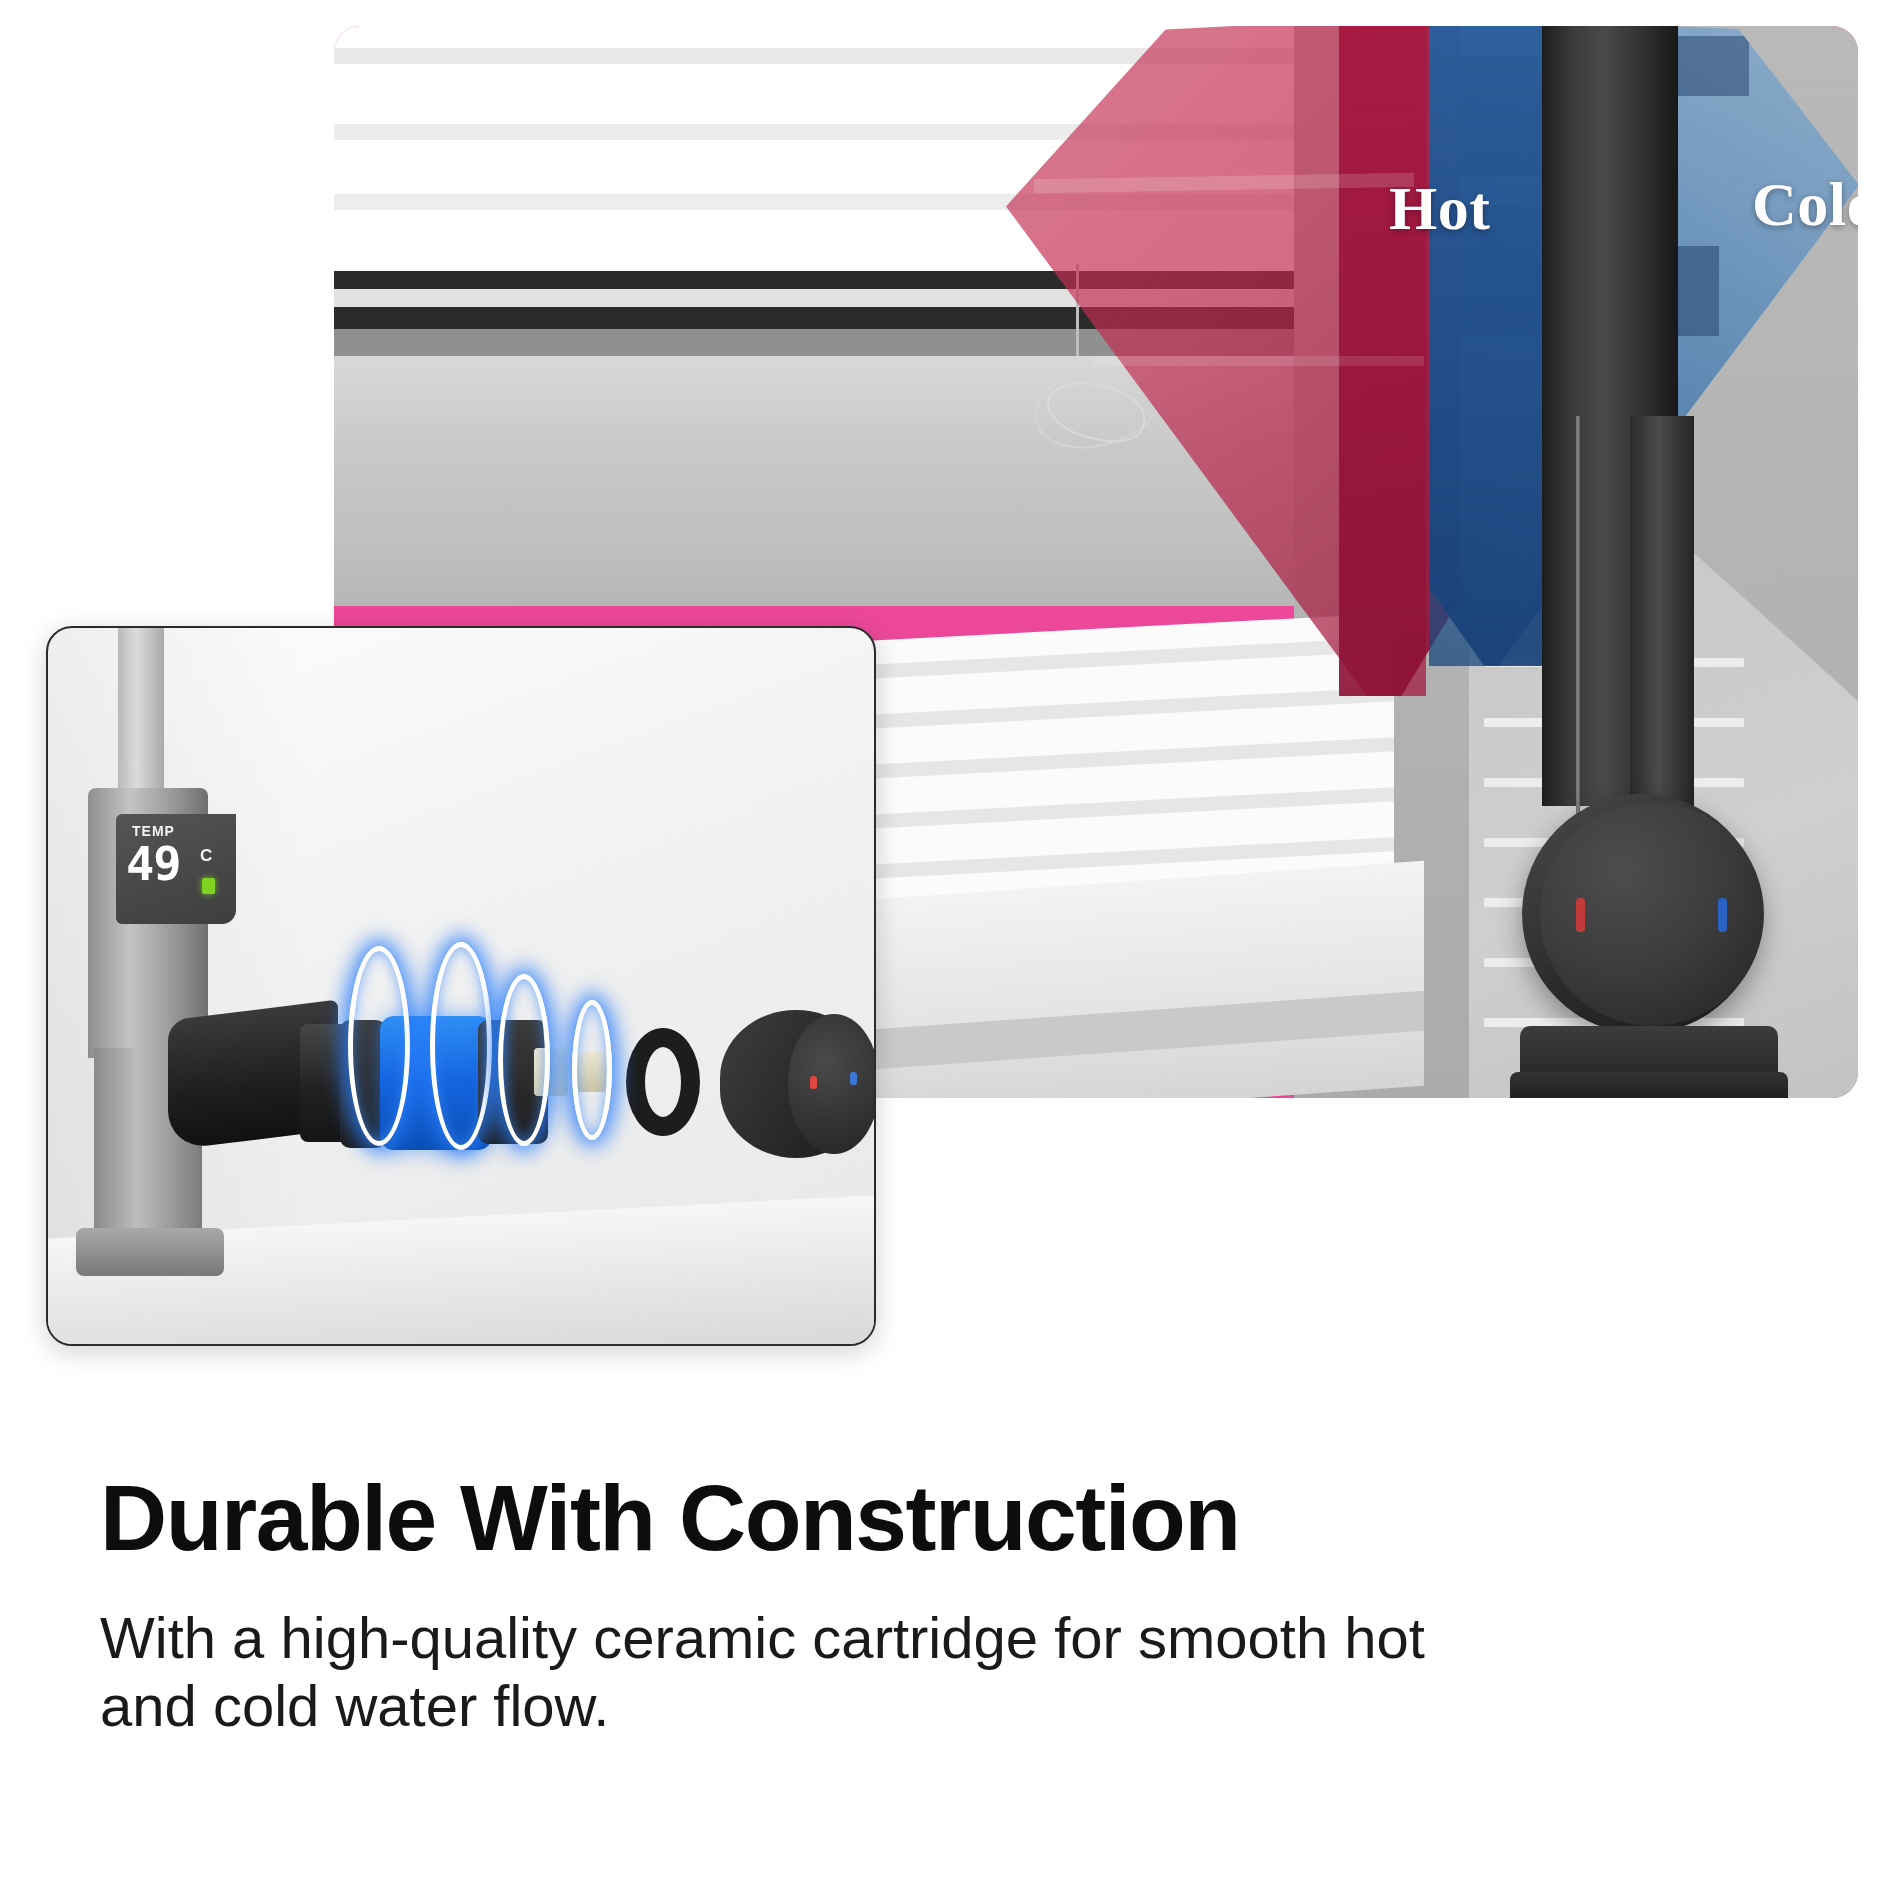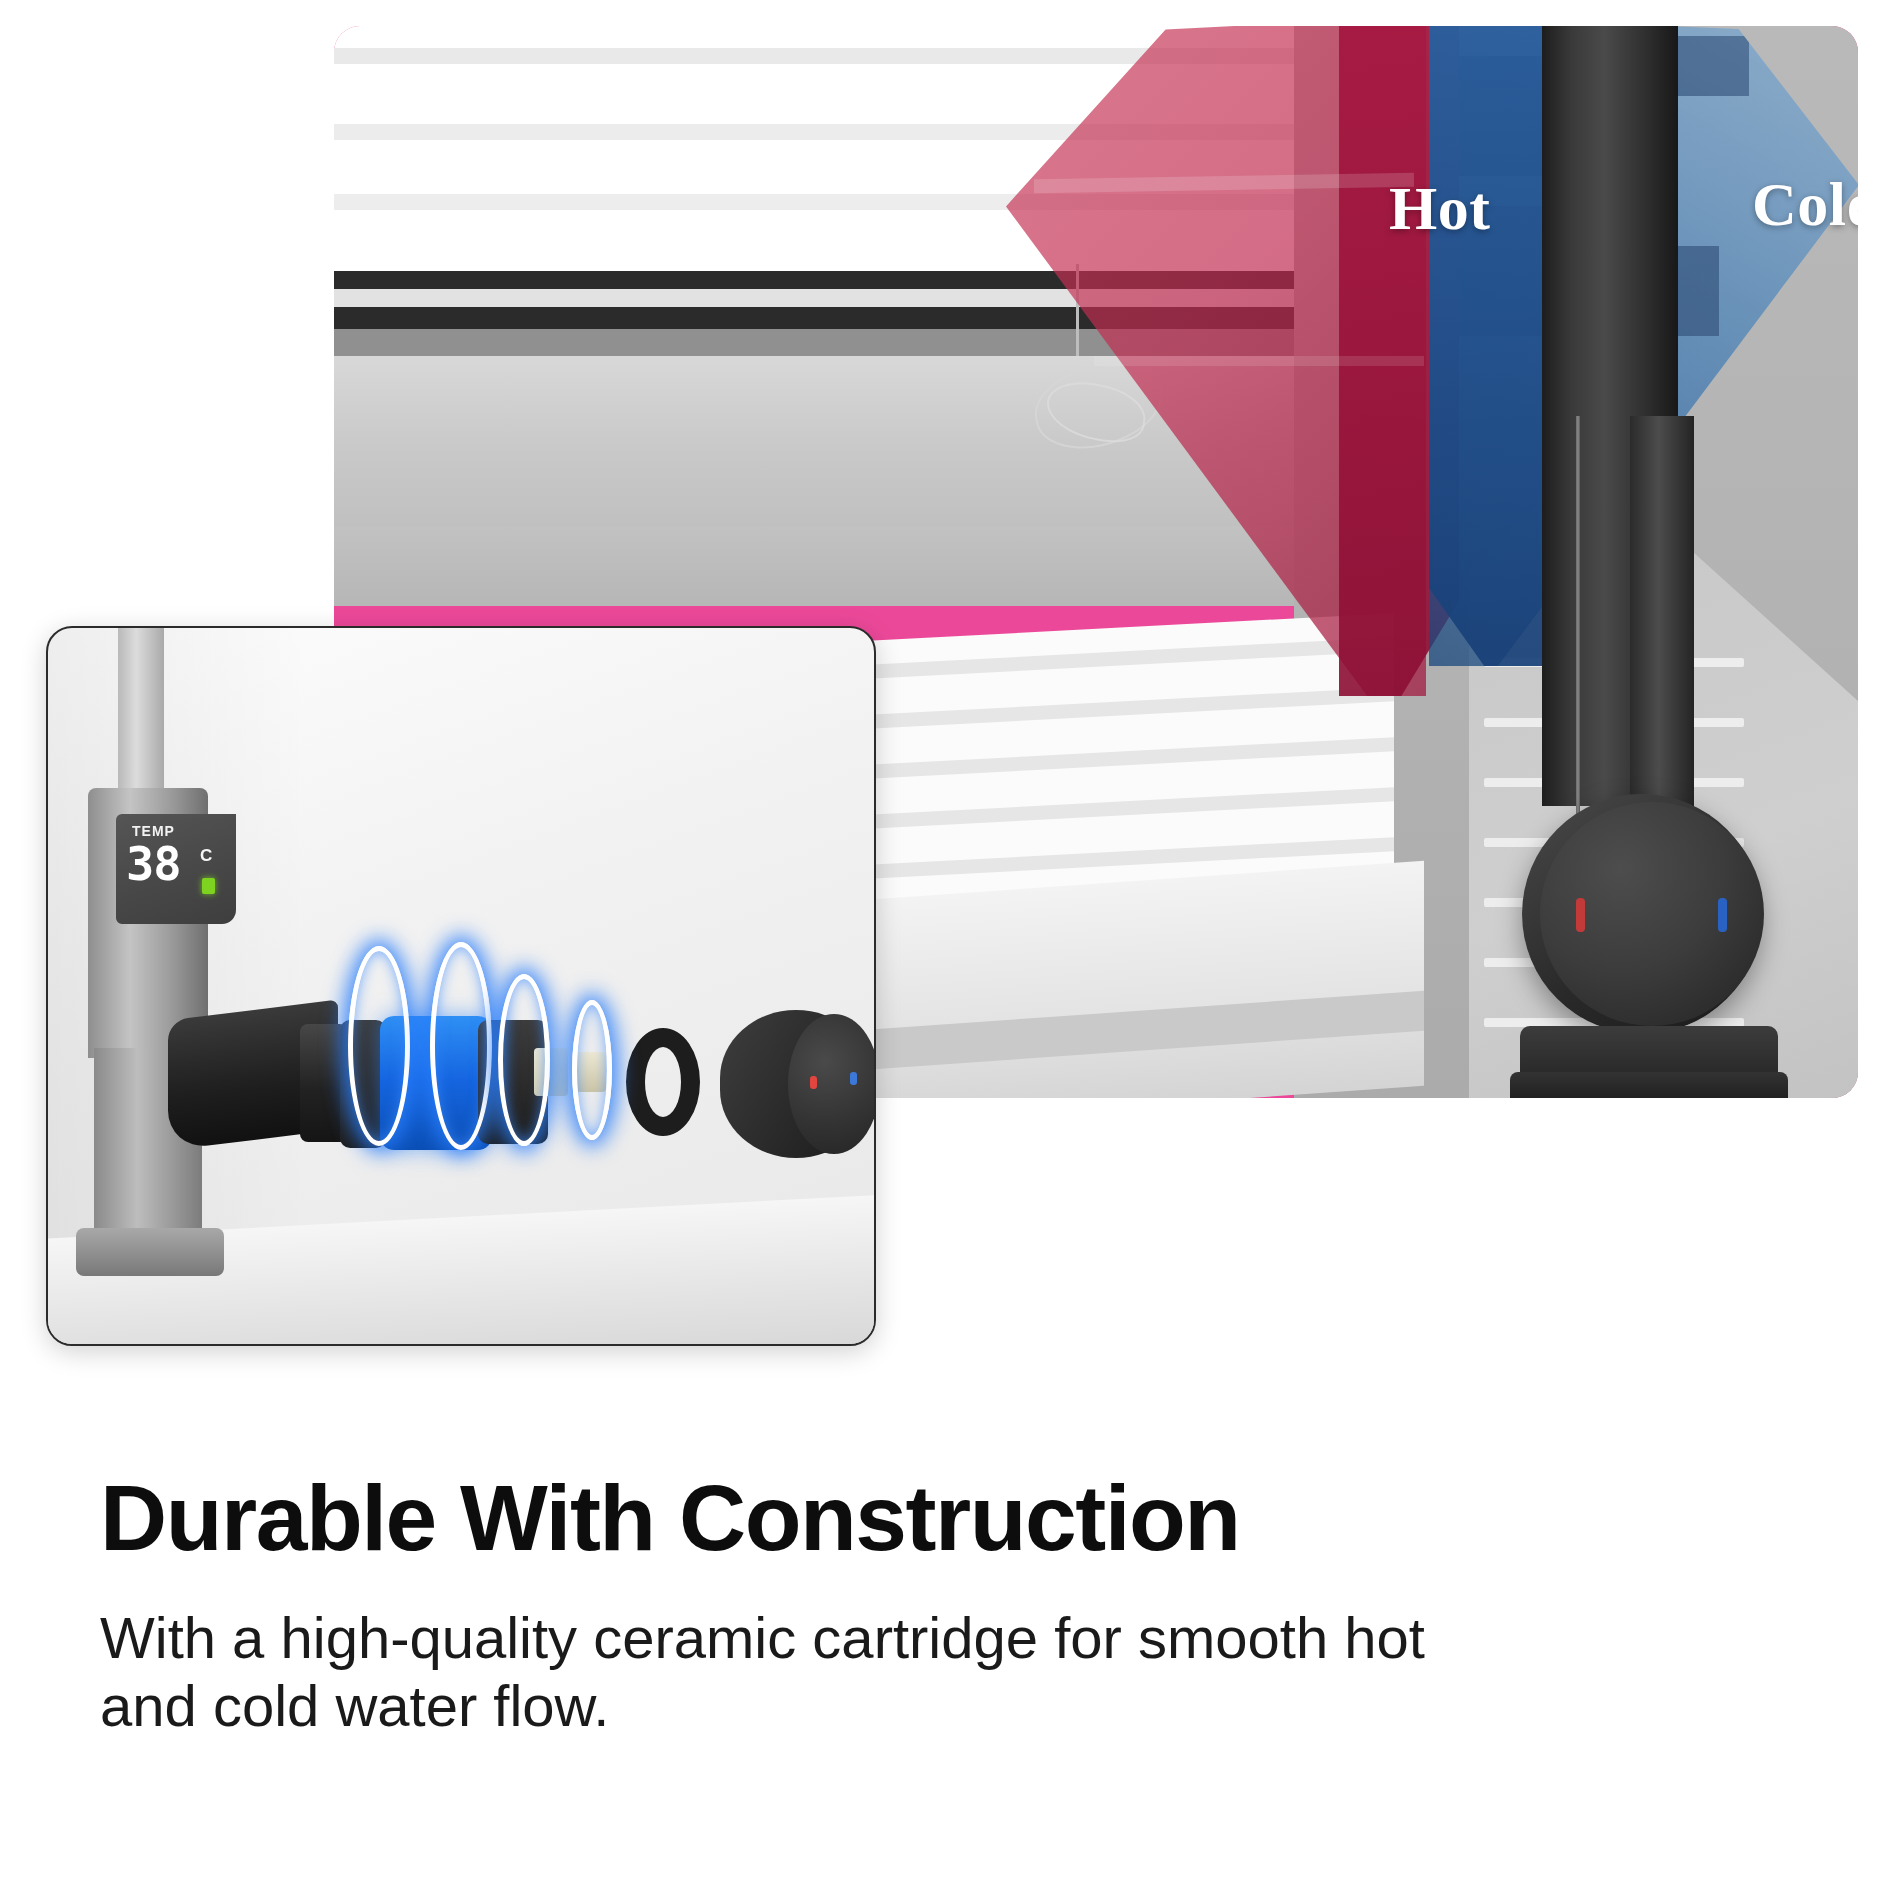--- a/index.html
+++ b/index.html
@@ -368,21 +368,21 @@
   <div class="inset-wallshadow"></div>
   <div class="inset-counter"></div>
 
   <div class="inset-spout"></div>
   <div class="inset-body"></div>
   <div class="inset-body-low"></div>
   <div class="inset-base"></div>
 
   <div class="temp-screen">
     <div class="temp-label">TEMP</div>
-    <div class="temp-value">38</div>
+    <div class="temp-value">49</div>
     <div class="temp-unit">C</div>
     <div class="temp-led"></div>
   </div>
 
   <div class="part p-elbow"></div>
   <div class="part p-nut"></div>
   <div class="part p-collar"></div>
   <div class="part p-cart-blue"></div>
   <div class="part p-cart-dark"></div>
   <div class="part p-stem"></div>

